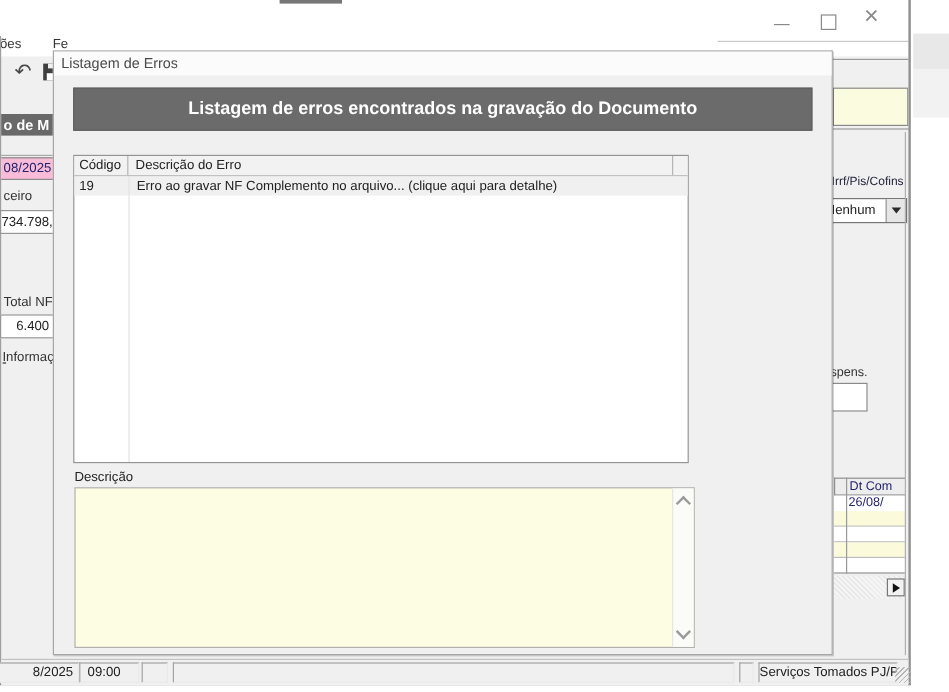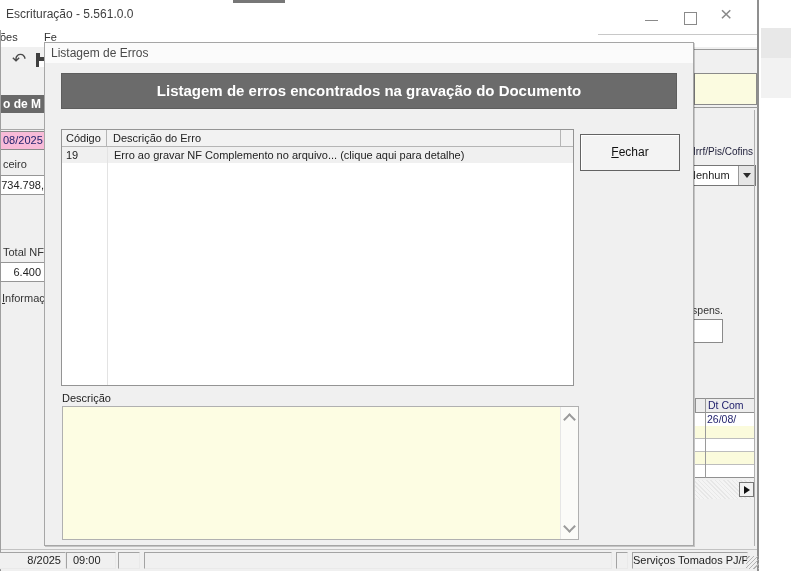--- a/index.html
+++ b/index.html
@@ -32,21 +32,20 @@
   .navy{color:#23236e;}
   .maroon{color:#7c3a2e;margin-left:46px;}
   .fieldw{background:#fff;border:1px solid #969696;box-sizing:border-box;}
   u{text-decoration:underline;}
 </style>
 </head>
 <body>
 
 <div id="screen">
 
-  <div class="abs win-title nowrap" style="left:6px;top:7px;width:300px;">Escrituração - 5.561.0.0</div>
 
   <div class="abs" style="left:233px;top:0;width:52px;height:3px;background:#777;"></div>
 
   <div class="abs" style="left:645px;top:20px;width:13px;height:1px;background:#8a8a8a;"></div>
   <div class="abs" style="left:684px;top:12px;width:11px;height:11px;border:1px solid #8a8a8a;"></div>
   <div class="abs ctl" style="left:720px;top:2px;font-size:21px;">×</div>
 
   <div class="abs" style="left:0;top:31px;color:#333;">ões</div>
   <div class="abs" style="left:44px;top:31px;color:#333;">Fe</div>
   <div class="abs hline" style="left:598px;top:34px;width:159px;"></div>
@@ -137,21 +136,20 @@
         <div class="cell nowrap" style="flex:1;padding-left:6px;">Descrição do Erro</div>
         <div class="cell" style="width:12px;border-right:none;"></div>
       </div>
       <div class="gridrow">
         <div class="nowrap" style="width:45px;padding-left:4px;box-sizing:border-box;">19</div>
         <div class="nowrap" style="flex:1;padding-left:7px;">Erro ao gravar NF Complemento no arquivo... (clique aqui para detalhe)</div>
       </div>
       <div class="abs" style="left:45px;top:17px;width:1px;height:238px;background:#e3e3e3;"></div>
     </div>
 
-    <div class="abs btn" style="left:535px;top:91px;width:100px;height:37px;box-sizing:border-box;"><u>F</u><span>echar</span></div>
 
     <div class="abs nowrap" style="left:17px;top:349px;color:#222;">Descrição</div>
     <div class="abs yellowbox" style="left:17px;top:363px;width:517px;height:134px;box-sizing:border-box;">
       <div class="abs" style="left:2px;top:2px;right:20px;bottom:2px;"></div>
       <div class="abs" style="right:0;top:0;width:17px;height:100%;background:#fbfbf8;border-left:1px solid #e6e6e6;">
         <span class="chev up abs" style="left:4px;top:8px;"></span>
         <span class="chev down abs" style="left:4px;bottom:8px;"></span>
       </div>
     </div>
 

